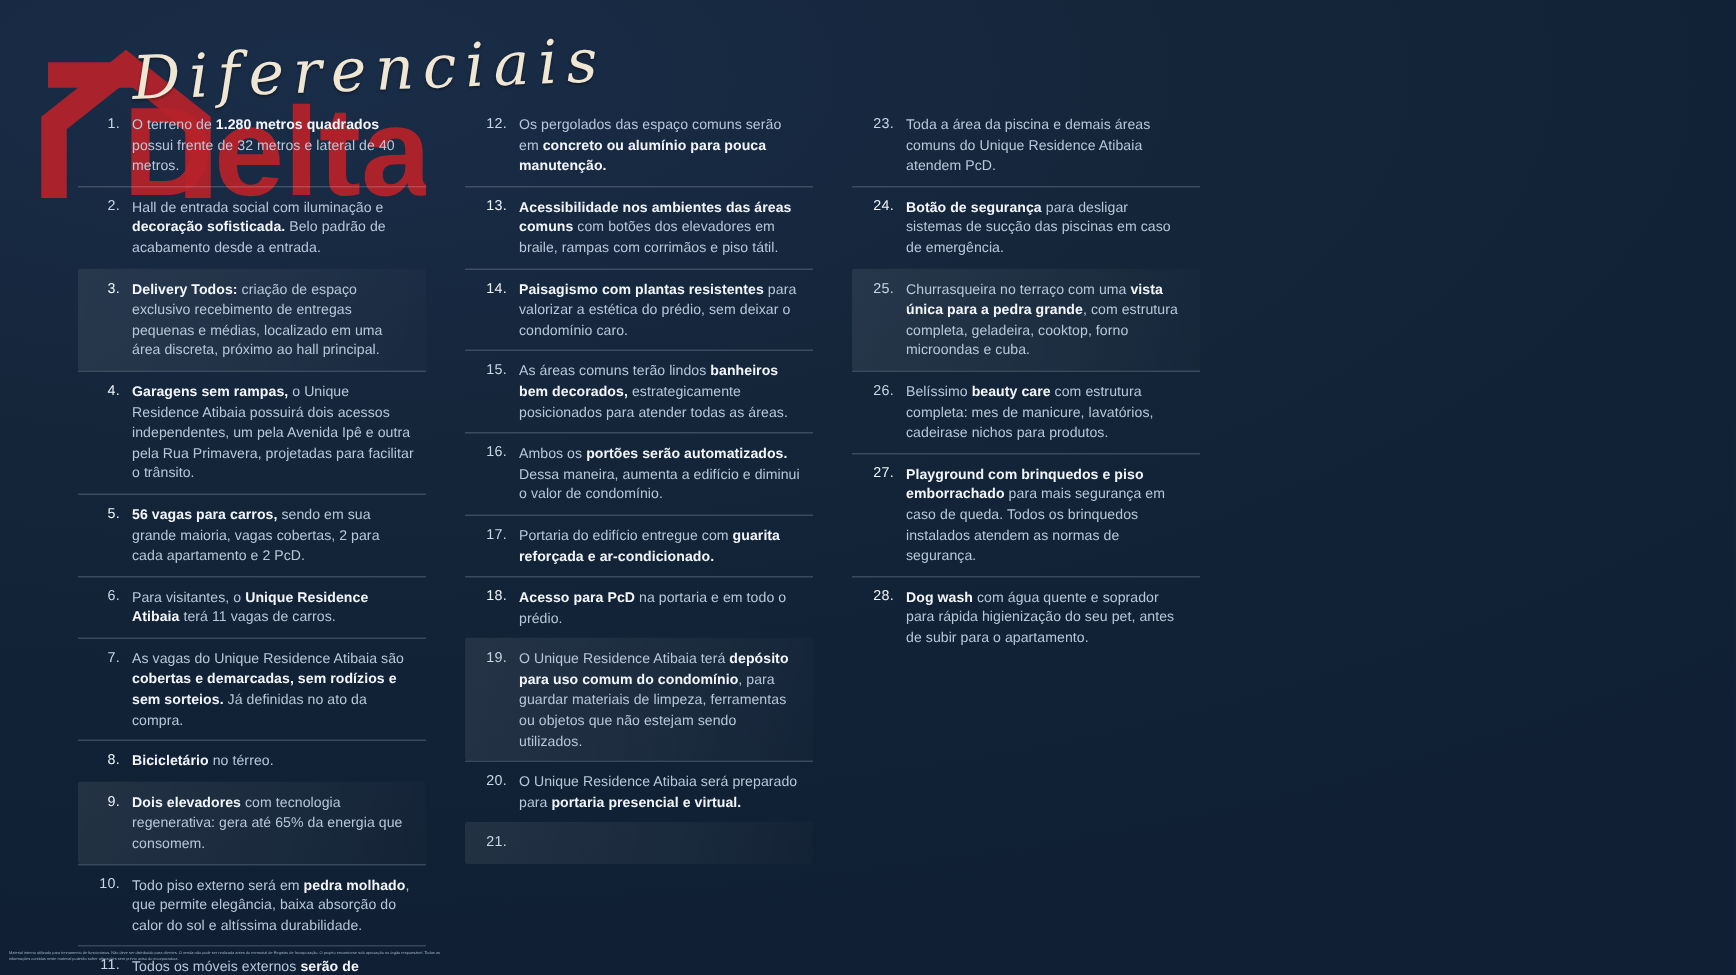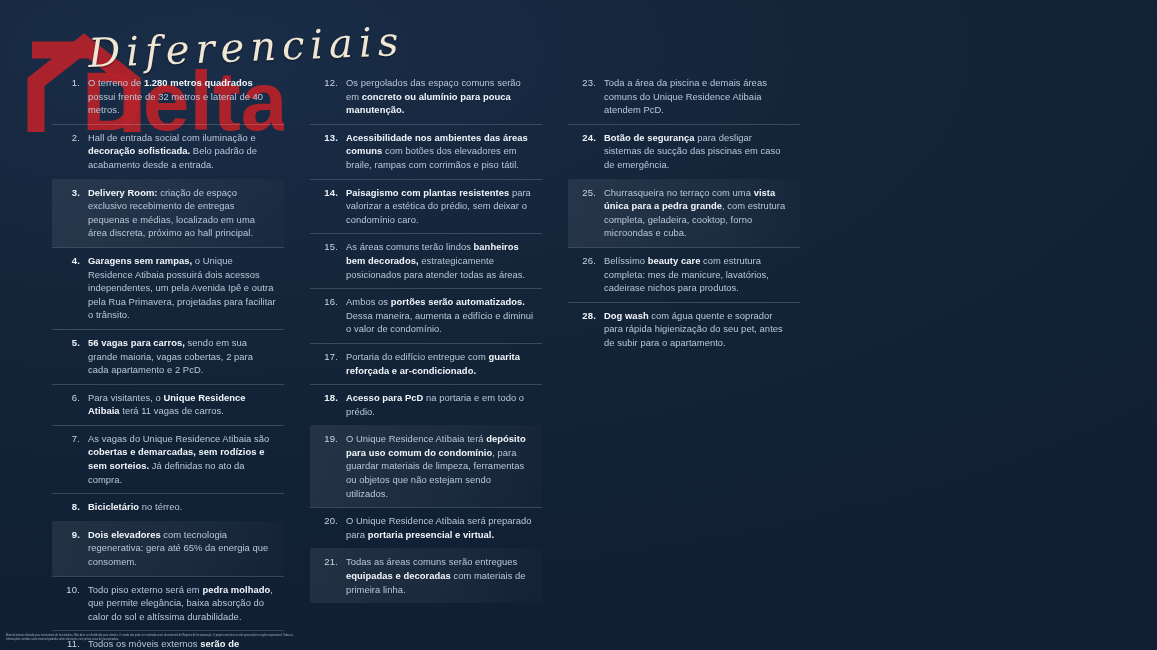--- a/index.html
+++ b/index.html
@@ -54,21 +54,21 @@
   }
   .item.hl + .item{border-top-color:rgba(214,226,240,.20);}
   .num{
     flex:0 0 20px;
     text-align:right;
     font-size:9.5px;
     line-height:13.6px;
     color:#c9d6e6;
     letter-spacing:.2px;
   }
-  .num.b{font-weight:bold;color:#eef3f9;}
+  .num.b{font-weight:normal;color:#eef3f9;}
   .txt{
     flex:1 1 auto;
     font-size:9.4px;
     line-height:13.6px;
     color:#b9c7da;
     letter-spacing:.05px;
   }
   .txt b{color:#f2f6fb;font-weight:bold;}
   
   .finep{
@@ -101,21 +101,21 @@
         <div class="item">
           <div class="num">1.</div>
           <div class="txt"><span>O terreno de </span><b>1.280 metros quadrados</b><span> possui frente de 32 metros e lateral de 40 metros.</span></div>
         </div>
         <div class="item">
           <div class="num">2.</div>
           <div class="txt"><span>Hall de entrada social com iluminação e </span><b>decoração sofisticada.</b><span> Belo padrão de acabamento desde a entrada.</span></div>
         </div>
         <div class="item hl">
           <div class="num b">3.</div>
-          <div class="txt"><b>Delivery Room:</b><span>  criação de espaço exclusivo recebimento de entregas pequenas e médias, localizado em uma área discreta, próximo ao hall principal.</span></div>
+          <div class="txt"><b>Delivery Todos:</b><span>  criação de espaço exclusivo recebimento de entregas pequenas e médias, localizado em uma área discreta, próximo ao hall principal.</span></div>
         </div>
         <div class="item">
           <div class="num b">4.</div>
           <div class="txt"><b>Garagens sem rampas,</b><span> o Unique Residence Atibaia possuirá dois acessos independentes, um pela Avenida Ipê e outra pela Rua Primavera, projetadas para facilitar o trânsito.</span></div>
         </div>
         <div class="item">
           <div class="num b">5.</div>
           <div class="txt"><b>56 vagas para carros,</b><span> sendo em sua grande maioria, vagas cobertas, 2 para cada apartamento e 2 PcD.</span></div>
         </div>
         <div class="item">
@@ -175,41 +175,44 @@
         <div class="item hl">
           <div class="num">19.</div>
           <div class="txt"><span>O Unique Residence Atibaia terá </span><b>depósito para uso comum do condomínio</b><span>, para guardar materiais de limpeza, ferramentas ou objetos que não estejam sendo utilizados.</span></div>
         </div>
         <div class="item">
           <div class="num">20.</div>
           <div class="txt"><span>O Unique Residence Atibaia será preparado para </span><b>portaria presencial e virtual.</b></div>
         </div>
         <div class="item hl">
           <div class="num">21.</div>
-          <div class="txt"><span>Todas as áreas comuns serão entregues </span><b>equipadas e decoradas</b><span> com materiais de primeira linha.</span></div>
         </div>
       </div>
     <div class="col">
         <div class="item">
           <div class="num">23.</div>
           <div class="txt"><span>Toda a área da piscina e demais áreas comuns do Unique Residence Atibaia atendem PcD.</span></div>
         </div>
         <div class="item">
           <div class="num b">24.</div>
           <div class="txt"><b>Botão de segurança</b><span> para desligar sistemas de sucção das piscinas em caso de emergência.</span></div>
         </div>
         <div class="item hl">
           <div class="num">25.</div>
           <div class="txt"><span>Churrasqueira no terraço com uma </span><b>vista única para a pedra grande</b><span>, com estrutura completa, geladeira, cooktop, forno microondas e cuba.</span></div>
         </div>
         <div class="item">
           <div class="num">26.</div>
           <div class="txt"><span>Belíssimo </span><b>beauty care</b><span> com estrutura completa: mes  de manicure, lavatórios, cadeirase nichos para produtos.</span></div>
         </div>
         <div class="item">
+          <div class="num b">27.</div>
+          <div class="txt"><b>Playground com brinquedos e piso emborrachado</b><span> para mais segurança em caso de queda. Todos os brinquedos instalados atendem as normas de segurança.</span></div>
+        </div>
+        <div class="item">
           <div class="num b">28.</div>
           <div class="txt"><b>Dog wash</b><span> com água quente e soprador para rápida higienização do seu pet, antes de subir para o apartamento.</span></div>
         </div>
       </div>
   </div>
 
   <div class="finep">Material interno utilizado para treinamento de funcionários. Não deve ser distribuído para clientes. O venda não pode ser realizada antes do memorial de Registro de Incorporação. O projeto encontra-se sob aprovação no órgão responsável. Todas as informações contidas neste material poderão sofrer alterações sem prévio aviso do incorporadora.</div>
 
 </div>
 

